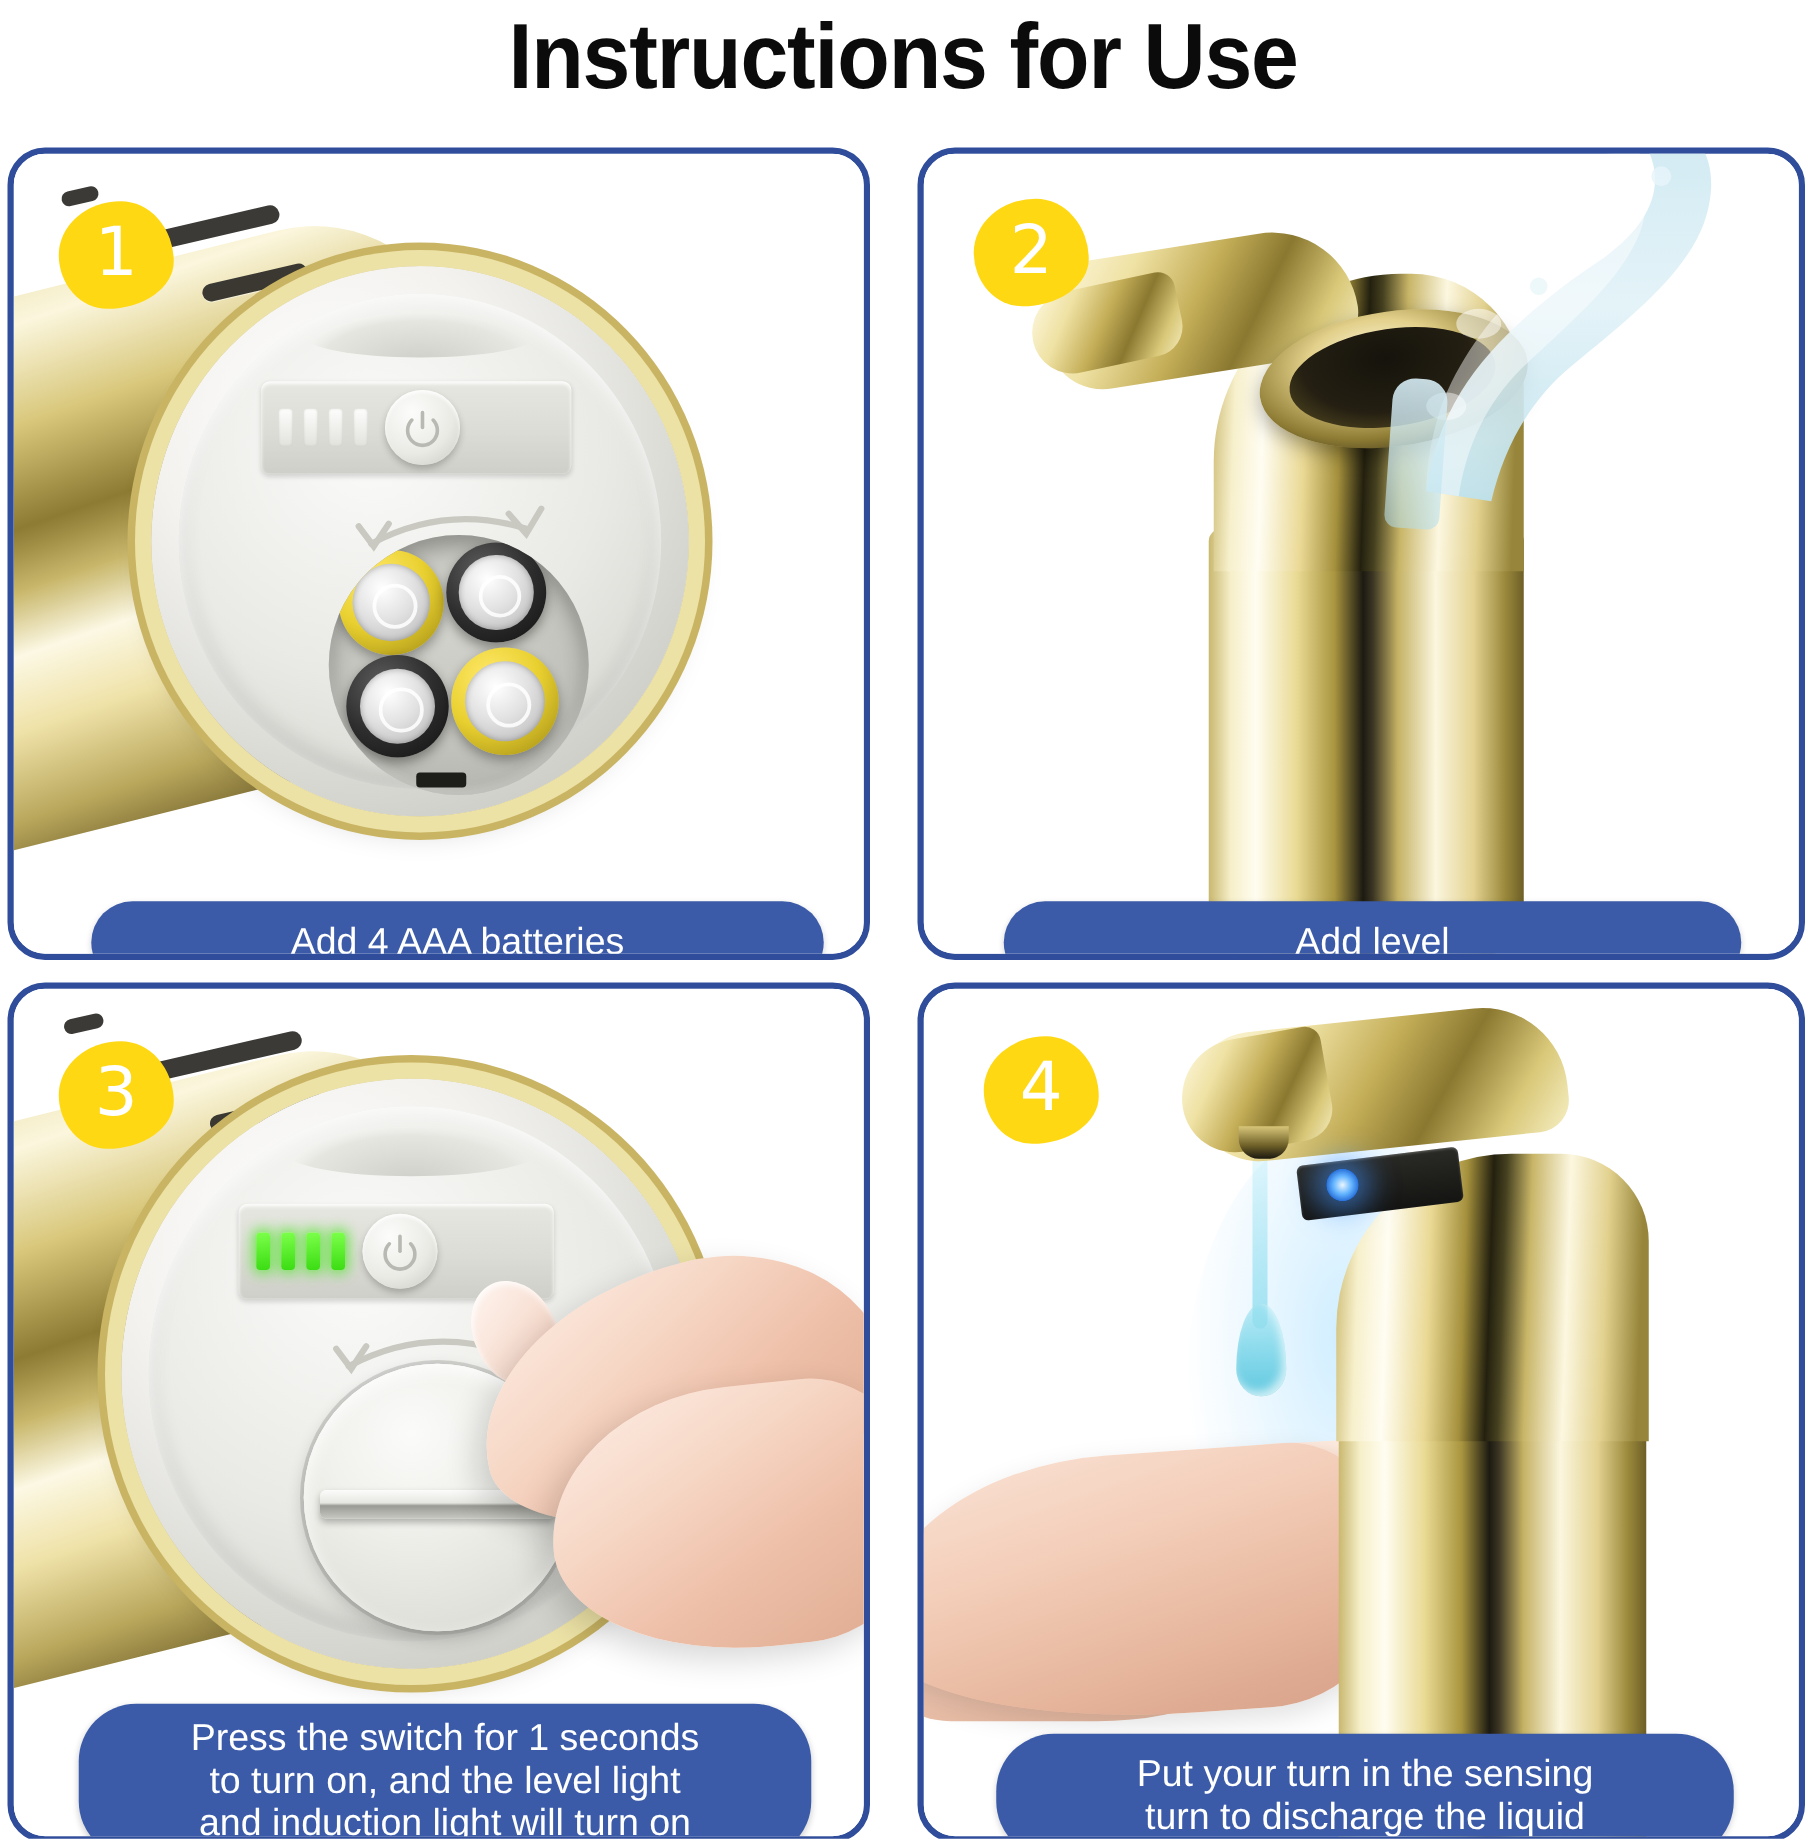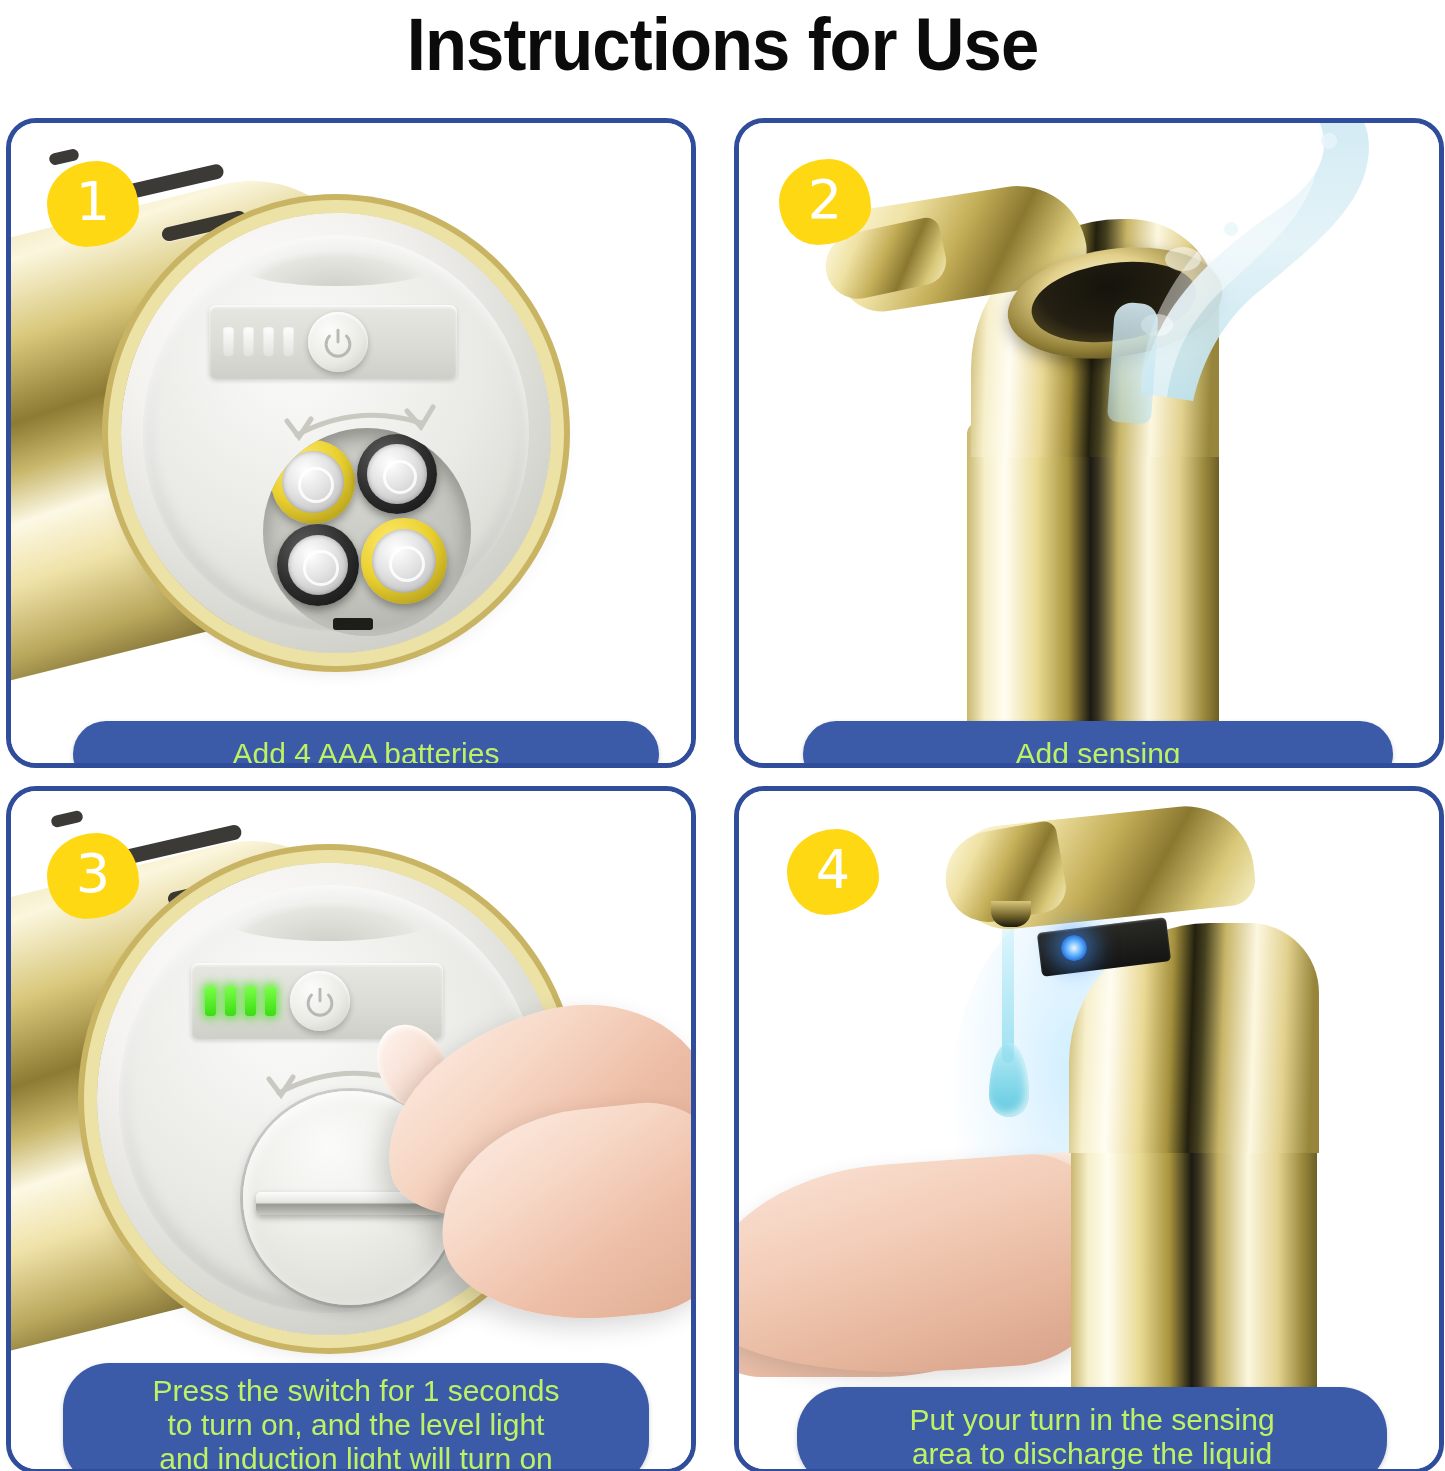--- a/index.html
+++ b/index.html
@@ -35,21 +35,21 @@
     color:#ffffff;font-size:54px;font-weight:400;line-height:1;
     font-family:"DejaVu Sans",sans-serif;padding-bottom:4px;box-sizing:border-box;
   }
   #badge-1{left:36px;top:38px;}
   #badge-2{left:40px;top:36px;}
   #badge-3{left:36px;top:42px;}
   #badge-4{left:48px;top:38px;}
 
   
   .caption{
-    position:absolute;background:#3B5BA9;color:#bef264;border-radius:46px;
+    position:absolute;background:#3B5BA9;color:#ffffff;border-radius:46px;
     display:flex;flex-direction:column;align-items:center;justify-content:center;
     text-align:center;z-index:60;box-shadow:0 2px 5px rgba(0,0,0,.18);
   }
   .caption .ln{display:block;font-size:30px;line-height:1.14;white-space:nowrap;}
   #caption-1{left:62px;bottom:-24px;width:586px;height:66px;}
   #caption-2{left:64px;bottom:-24px;width:590px;height:66px;}
   #caption-3{left:52px;bottom:-18px;width:586px;height:124px;}
   #caption-4{left:58px;bottom:-18px;width:590px;height:100px;}
 
   
@@ -320,21 +320,21 @@
       </div>
 
       <div style="position:absolute;left:372px;top:180px;width:44px;height:120px;z-index:25;
            background:linear-gradient(180deg,rgba(215,238,246,.9),rgba(180,222,236,.55));
            border-radius:18px 18px 10px 10px;transform:rotate(4deg);"></div>
     </div>
 
     <div class="badge" id="badge-2">2</div>
 
     <div class="caption" id="caption-2">
-      <span class="ln">Add sensing</span>
+      <span class="ln">Add level</span>
     </div>
   </div>
 
   <div class="panel" id="panel-3">
     <div class="scene">
 
       <div class="cyl-body" style="left:-270px;top:18px;width:650px;height:440px;"></div>
       <div class="cyl-slot" style="left:92px;top:48px;width:140px;height:15px;transform:rotate(-13deg);"></div>
       <div class="cyl-slot" style="left:156px;top:92px;width:92px;height:14px;transform:rotate(-13deg);"></div>
       <div class="cyl-slot" style="left:40px;top:22px;width:32px;height:12px;transform:rotate(-13deg);"></div>
@@ -413,17 +413,17 @@
       <div class="finger-strip" style="left:250px;top:358px;width:290px;height:52px;transform:rotate(-3deg);
            background:linear-gradient(180deg,#fdeadf,#f2ccb8);"></div>
       <div style="position:absolute;left:-40px;top:436px;width:320px;height:150px;
            background:linear-gradient(170deg,#f6d6c6,#e4b59c);border-radius:10% 40% 46% 20% / 30% 56% 48% 40%;"></div>
     </div>
 
     <div class="badge" id="badge-4">4</div>
 
     <div class="caption" id="caption-4">
       <span class="ln">Put your turn in the sensing</span>
-      <span class="ln">area to discharge the liquid</span>
+      <span class="ln">turn to discharge the liquid</span>
     </div>
   </div>
 
 </div>
 
 </body></html>

